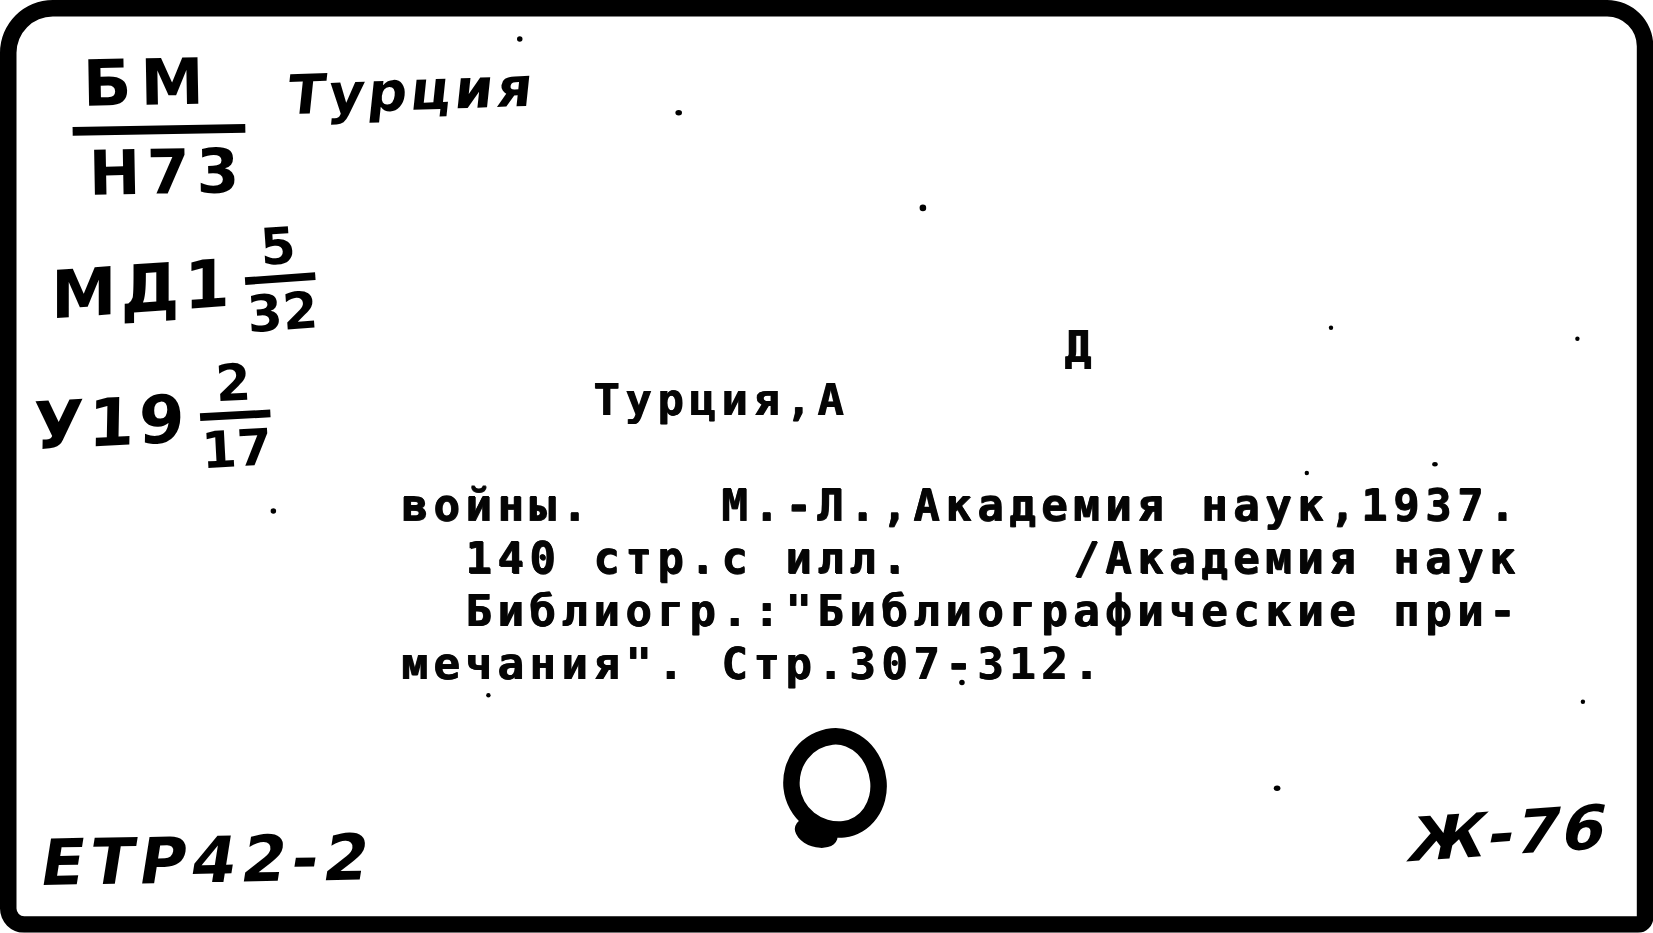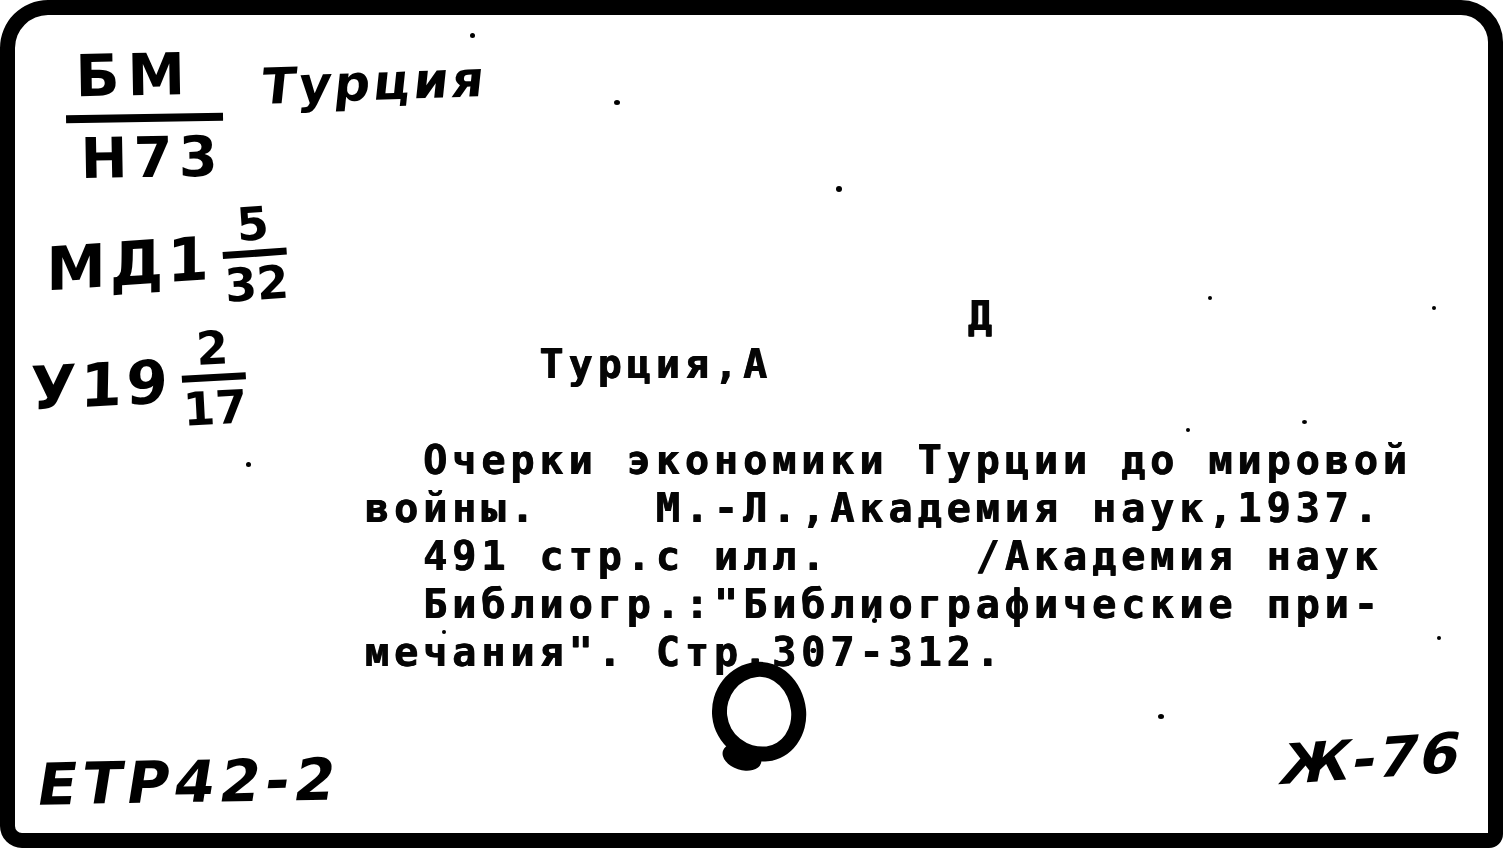--- a/index.html
+++ b/index.html
@@ -181,21 +181,21 @@
       <span class="num">2</span>
       <span class="den">17</span>
     </span>
   </div>
 
   <div class="typed">
     <div class="typed-author-line">
       <span>Турция,А</span>
       <span class="section-letter">Д</span>
     </div>
-    <div><div>  Очерки экономики Турции до мировой</div><div>войны.    М.-Л.,Академия наук,1937.</div><div>  491 стр.с илл.     /Академия наук</div><div>  Библиогр.:"Библиографические при-</div><div>мечания". Стр.307-312.</div></div>
+    <div><div>войны.    М.-Л.,Академия наук,1937.</div><div>  140 стр.с илл.     /Академия наук</div><div>  Библиогр.:"Библиографические при-</div><div>мечания". Стр.307-312.</div></div>
   </div>
 
   <div class="hole-punch"></div>
   <div class="hole-punch-blob"></div>
 
   <div class="hw hw-bottom-left">ЕТР42-2</div>
   <div class="hw hw-bottom-right">Ж-76</div>
 
   <div class="speck" style="left:470px; top:33px;  width:5px; height:5px;"></div>
   <div class="speck" style="left:614px; top:100px; width:6px; height:5px;"></div>

